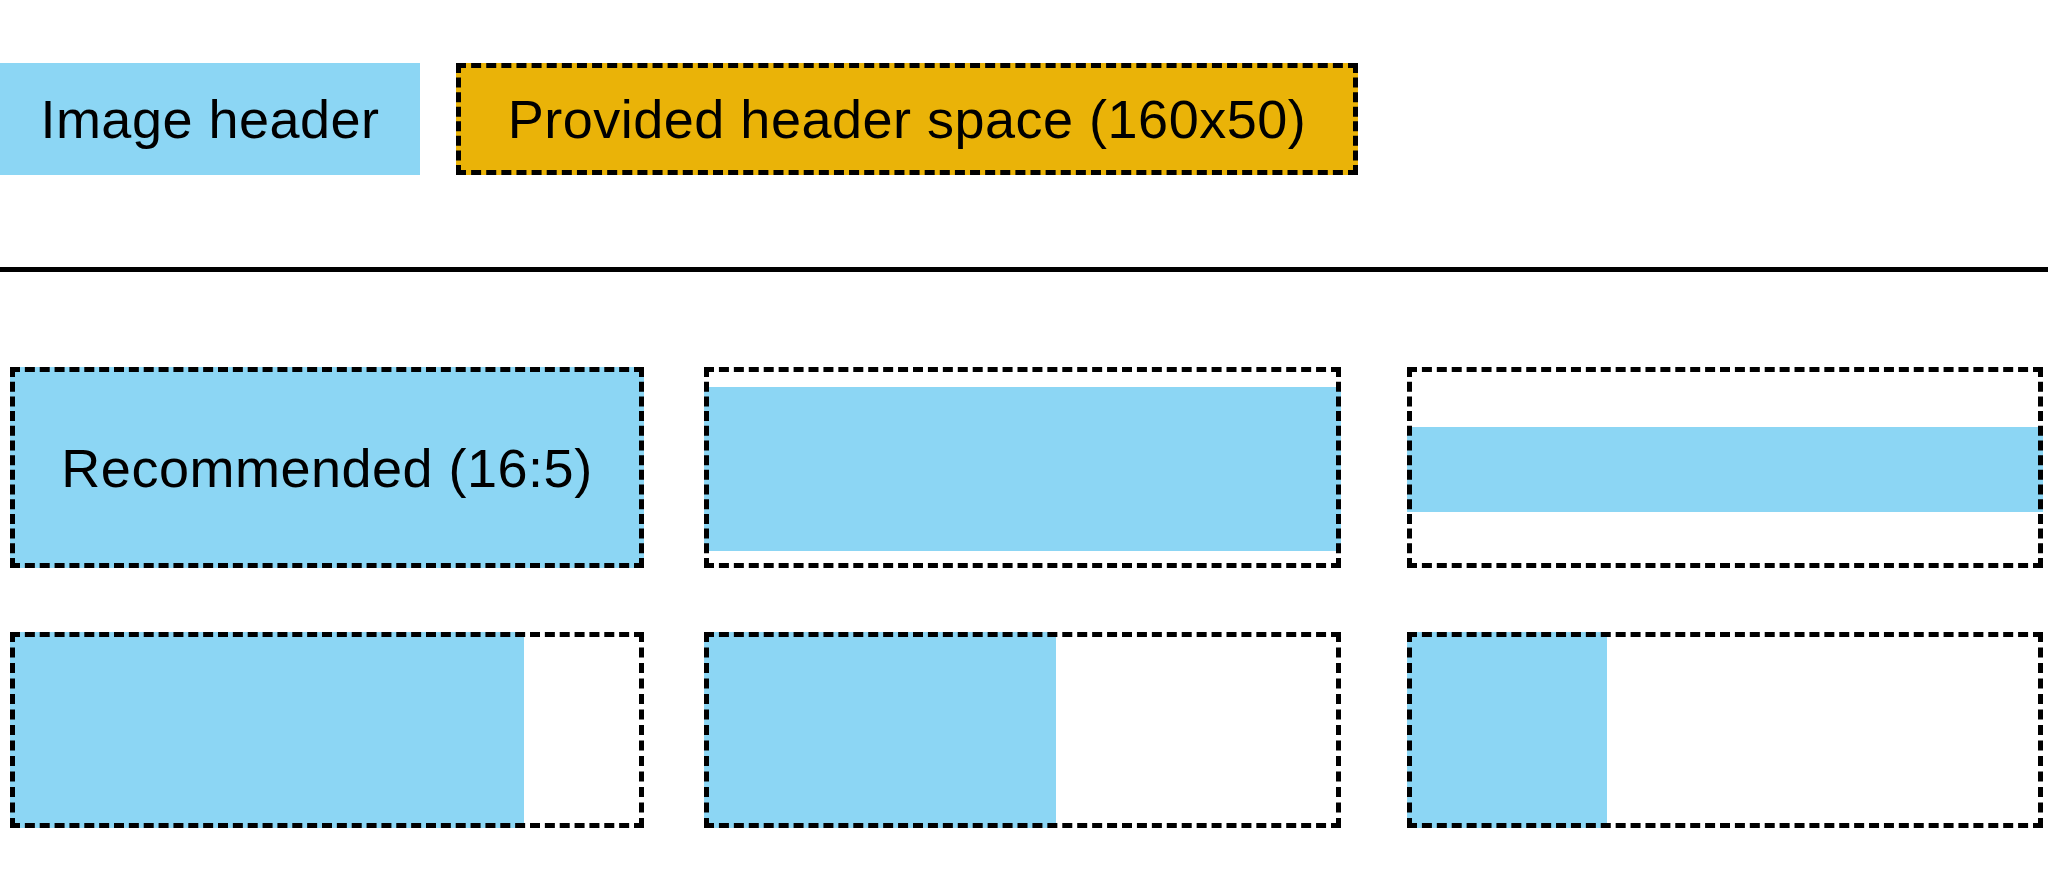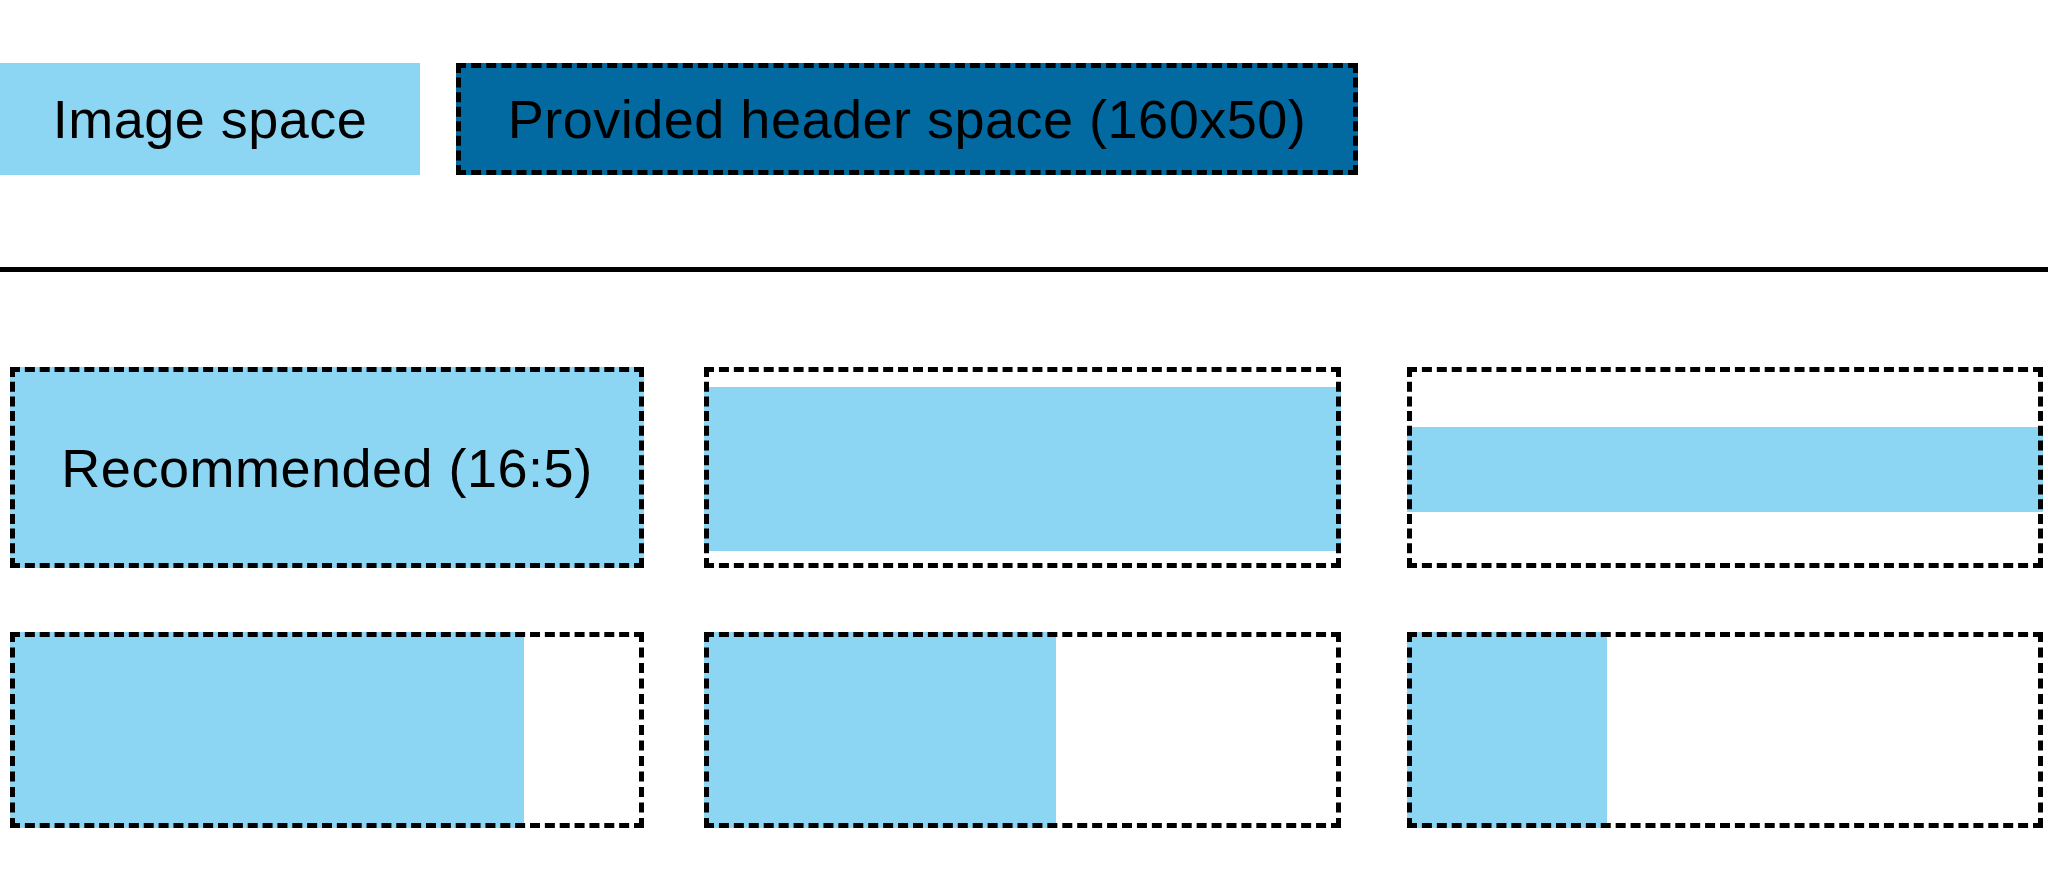--- a/index.html
+++ b/index.html
@@ -24,21 +24,21 @@
     position: absolute; left: 0; top: 63px;
     width: 420px; height: 112px;
     display: flex; align-items: center; justify-content: center;
   }
   .legend-box {
     position: absolute; left: 456px; top: 63px;
     width: 902px; height: 112px;
     box-sizing: border-box;
     border: 5px dashed #000;
     display: flex; align-items: center; justify-content: center;
-    background: #0369a1;
+    background: #eab308;
   }
 
   
   .divider {
     position: absolute; left: 0; top: 267px;
     width: 2048px; height: 5px;
   }
 
   
   .cell {
@@ -56,21 +56,21 @@
   .c1 { left: 10px;    width: 634px; }
   .c2 { left: 704px;  width: 637px; }
   .c3 { left: 1407px; width: 636px; }
 </style>
 </head>
 <body>
 
 <div class="page">
 
   <div class="legend-swatch" style="background-color: rgb(140, 214, 244);">
-    <span class="label-text">Image space</span>
+    <span class="label-text">Image header</span>
   </div>
 
   <div class="legend-box">
     <span class="label-text">Provided header space (160x50)</span>
   </div>
 
   <div class="divider" style="background-color: rgb(0, 0, 0);"></div>
 
   <div class="cell r1 c1" style="background-image: linear-gradient(rgb(140, 214, 244), rgb(140, 214, 244)); background-size: 100% 100%; background-position: 0% 0%;">
     <span class="label-text">Recommended (16:5)</span>

